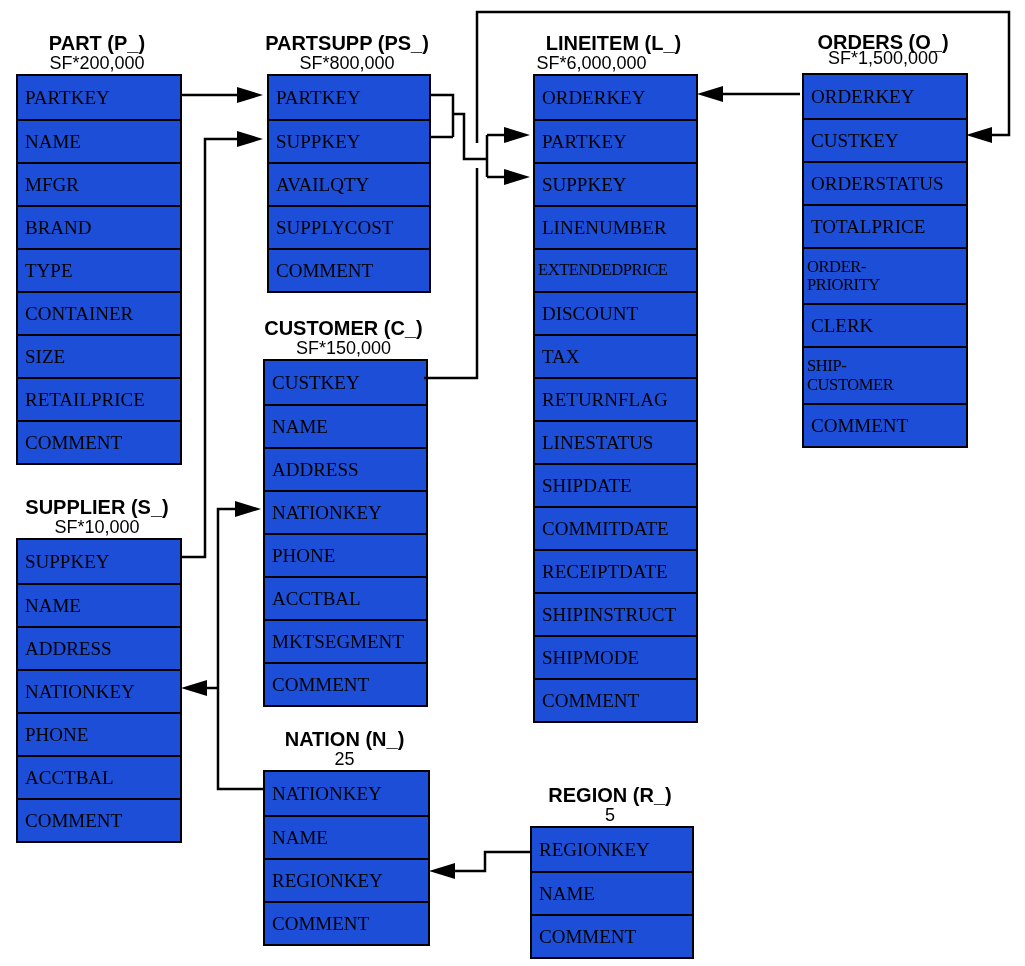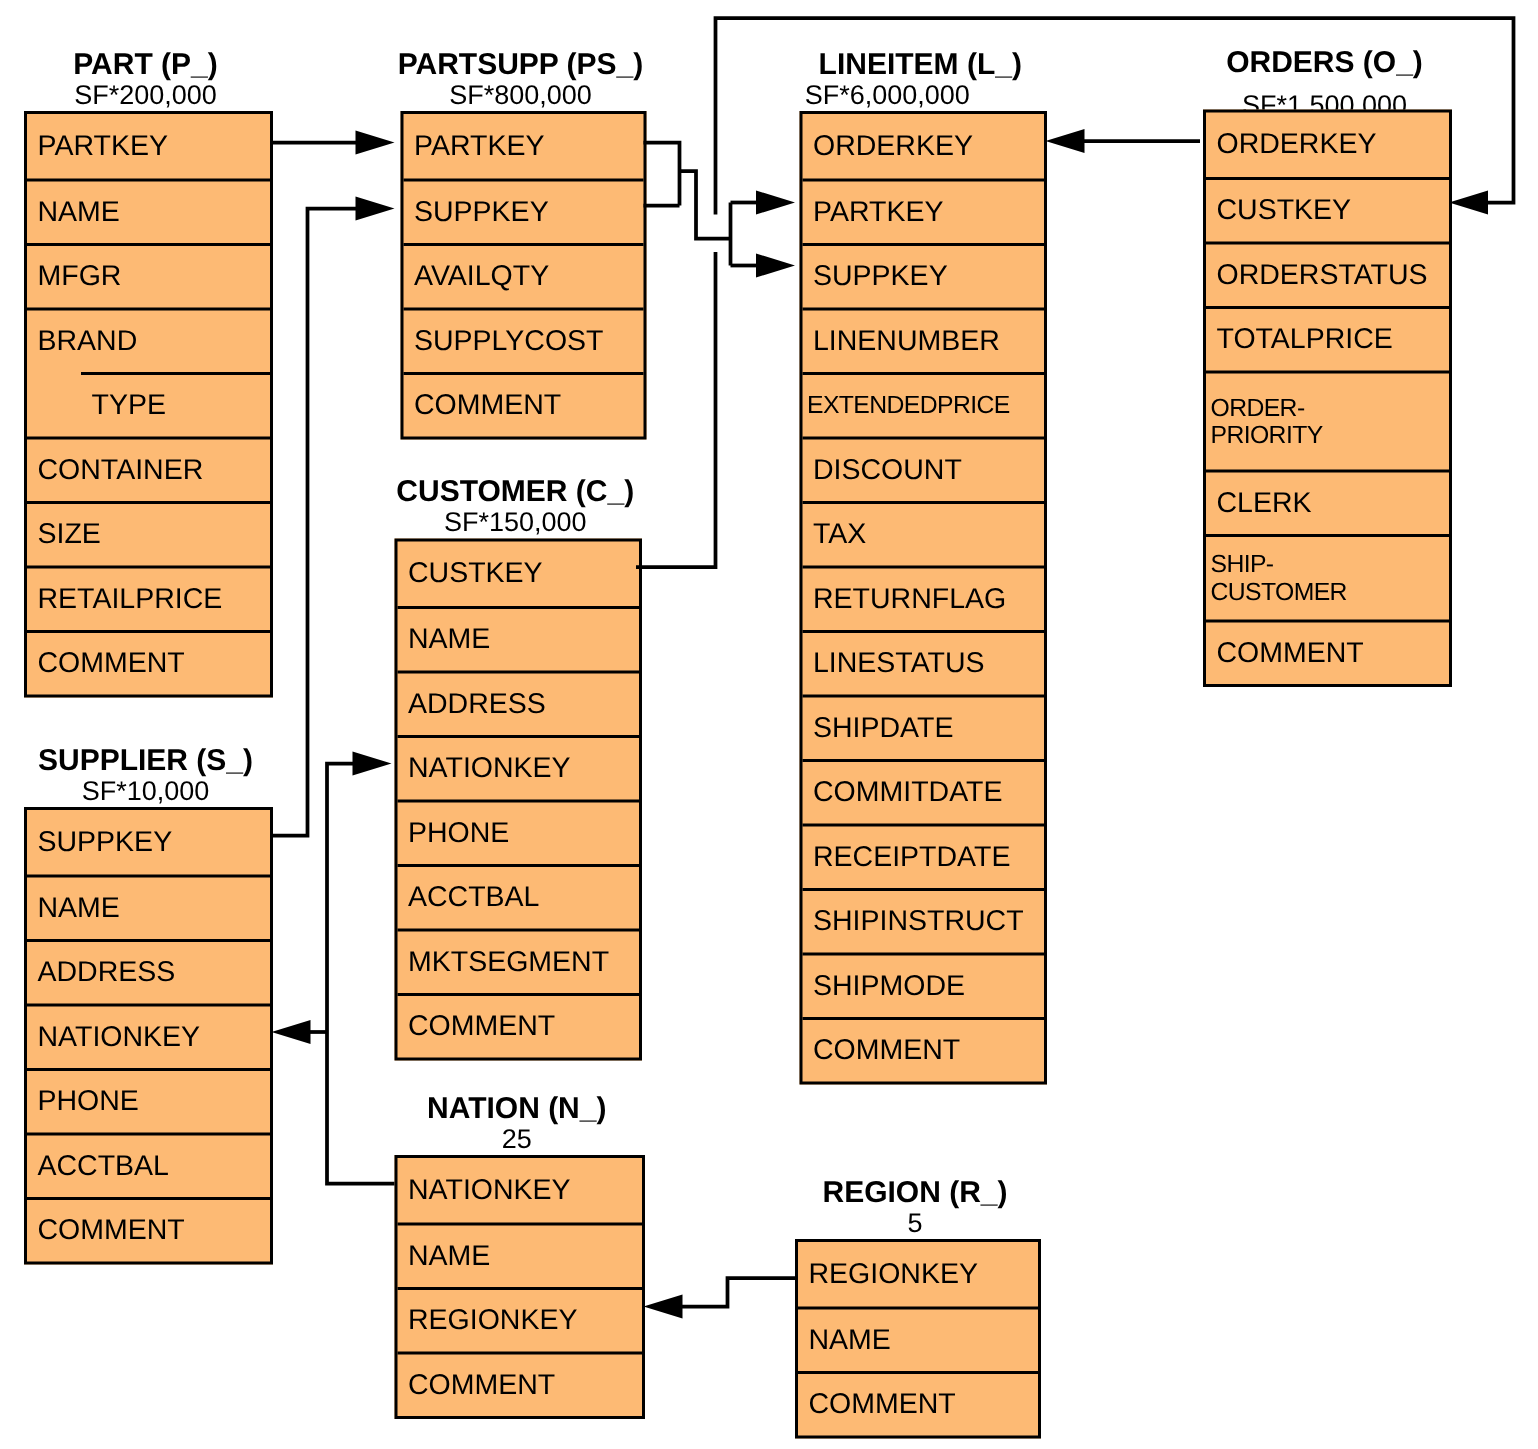--- a/index.html
+++ b/index.html
@@ -8,21 +8,21 @@
     font-family:"Liberation Sans",sans-serif;overflow:hidden;padding-left:40px;
   }
   .t-title{
     position:absolute;text-align:center;font-weight:bold;font-size:20px;
     color:#000;white-space:nowrap;
   }
   .t-card{
     position:absolute;text-align:center;font-size:18px;color:#000;white-space:nowrap;
   }
   .t-box{
-    position:absolute;border:2px solid #000;background:#fdba74;box-sizing:content-box;
+    position:absolute;border:2px solid #000;background:#1d4ed8;box-sizing:content-box;font-family:Liberation Serif, serif;
   }
   .t-row{
     box-sizing:border-box;display:flex;align-items:center;
     padding-left:7px;font-size:19px;color:#000;line-height:1.12;
     border-top:2px solid #000;white-space:pre-line;overflow:hidden;
   }
   .t-row:first-child{border-top:none;}
   .t-row.fit{font-size:16.5px;letter-spacing:-0.4px;padding-left:3px;}
   #wires{position:absolute;left:0;top:0;pointer-events:none;}
   #wires polyline{fill:none;stroke:#000;stroke-width:2.5;}
@@ -33,21 +33,21 @@
 
 <div id="canvas">
   <div id="tables">
       <div class="t-title" style="left: -24px; top: 32px; width: 242px;">PART (P_)</div>
       <div class="t-card" style="left: -24px; top: 53px; width: 242px;">SF*200,000</div>
       <div class="t-box" style="left: 16px; top: 74px; width: 162px;">
         <div class="t-row" style="height: 43px;">PARTKEY</div>
         <div class="t-row" style="height: 43px;">NAME</div>
         <div class="t-row" style="height: 43px; text-align: center;">MFGR</div>
         <div class="t-row" style="height: 43px;">BRAND</div>
-        <div class="t-row" style="height: 43px; margin-left: 36px;">TYPE</div>
+        <div class="t-row" style="height: 43px;">TYPE</div>
         <div class="t-row" style="height: 43px;">CONTAINER</div>
         <div class="t-row" style="height: 43px;">SIZE</div>
         <div class="t-row" style="height: 43px;">RETAILPRICE</div>
         <div class="t-row" style="height: 43px;">COMMENT</div>
       </div>
       <div class="t-title" style="left: 227px; top: 32px; width: 240px;">PARTSUPP (PS_)</div>
       <div class="t-card" style="left: 227px; top: 53px; width: 240px;">SF*800,000</div>
       <div class="t-box" style="left: 267px; top: 74px; width: 160px;">
         <div class="t-row" style="height: 43px;">PARTKEY</div>
         <div class="t-row" style="height: 43px;">SUPPKEY</div>
@@ -68,27 +68,27 @@
         <div class="t-row" style="height: 43px;">RETURNFLAG</div>
         <div class="t-row" style="height: 43px;">LINESTATUS</div>
         <div class="t-row" style="height: 43px;">SHIPDATE</div>
         <div class="t-row" style="height: 43px;">COMMITDATE</div>
         <div class="t-row" style="height: 43px;">RECEIPTDATE</div>
         <div class="t-row" style="height: 43px;">SHIPINSTRUCT</div>
         <div class="t-row" style="height: 43px;">SHIPMODE</div>
         <div class="t-row" style="height: 43px;">COMMENT</div>
       </div>
       <div class="t-title" style="left: 762px; top: 31px; width: 242px;">ORDERS (O_)</div>
-      <div class="t-card" style="left: 762px; top: 60px; width: 242px;">SF*1,500,000</div>
+      <div class="t-card" style="left: 762px; top: 48px; width: 242px;">SF*1,500,000</div>
       <div class="t-box" style="left: 802px; top: 73px; width: 162px;">
         <div class="t-row" style="height: 43px;">ORDERKEY</div>
         <div class="t-row" style="height: 43px;">CUSTKEY</div>
         <div class="t-row" style="height: 43px;">ORDERSTATUS</div>
         <div class="t-row" style="height: 43px;">TOTALPRICE</div>
-        <div class="t-row fit" style="height: 66px;">ORDER-
+        <div class="t-row fit" style="height: 56px;">ORDER-
 PRIORITY</div>
         <div class="t-row" style="height: 43px;">CLERK</div>
         <div class="t-row fit" style="height: 57px;">SHIP-
 CUSTOMER</div>
         <div class="t-row" style="height: 43px;">COMMENT</div>
       </div>
       <div class="t-title" style="left: 223px; top: 317px; width: 241px;">CUSTOMER (C_)</div>
       <div class="t-card" style="left: 223px; top: 338px; width: 241px;">SF*150,000</div>
       <div class="t-box" style="left: 263px; top: 359px; width: 161px;">
         <div class="t-row" style="height: 43px;">CUSTKEY</div>

